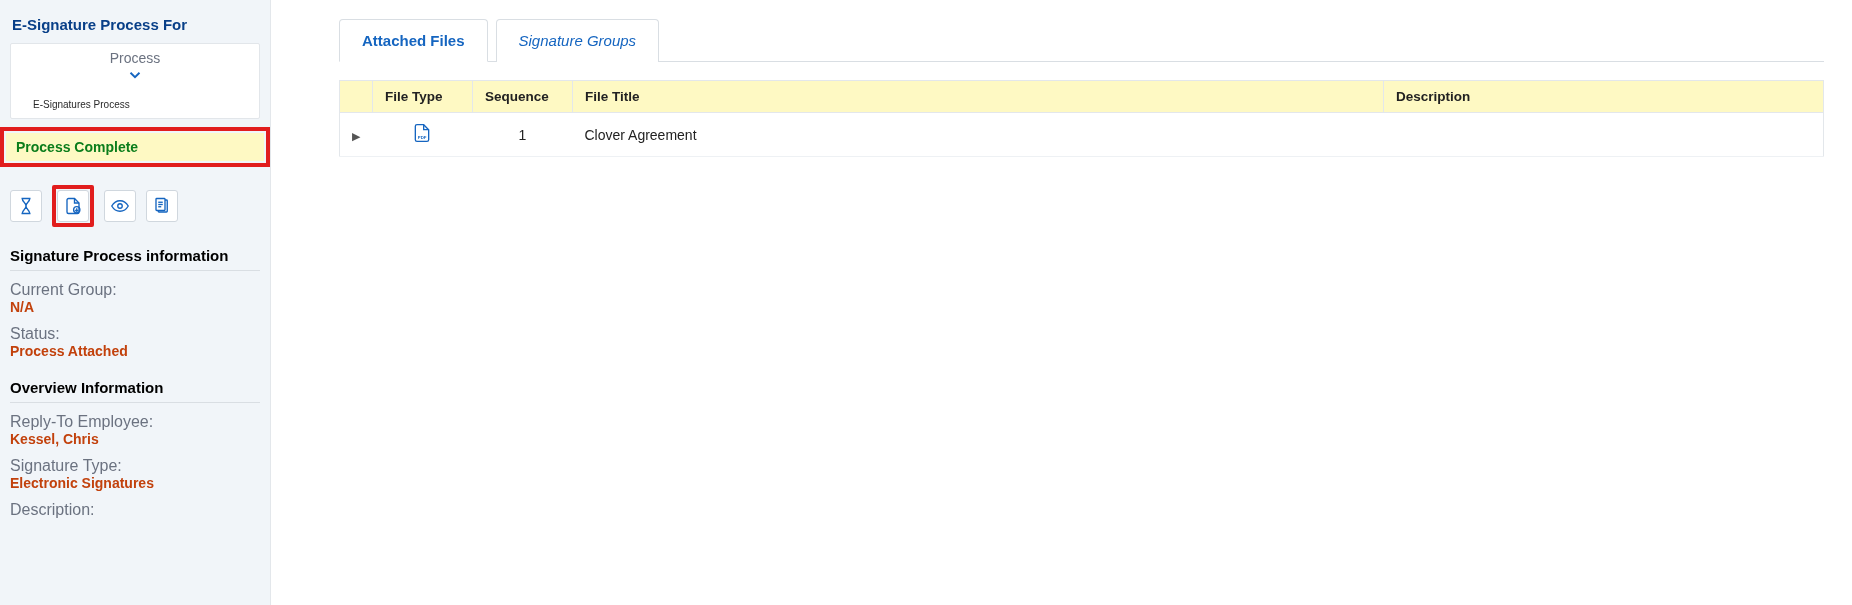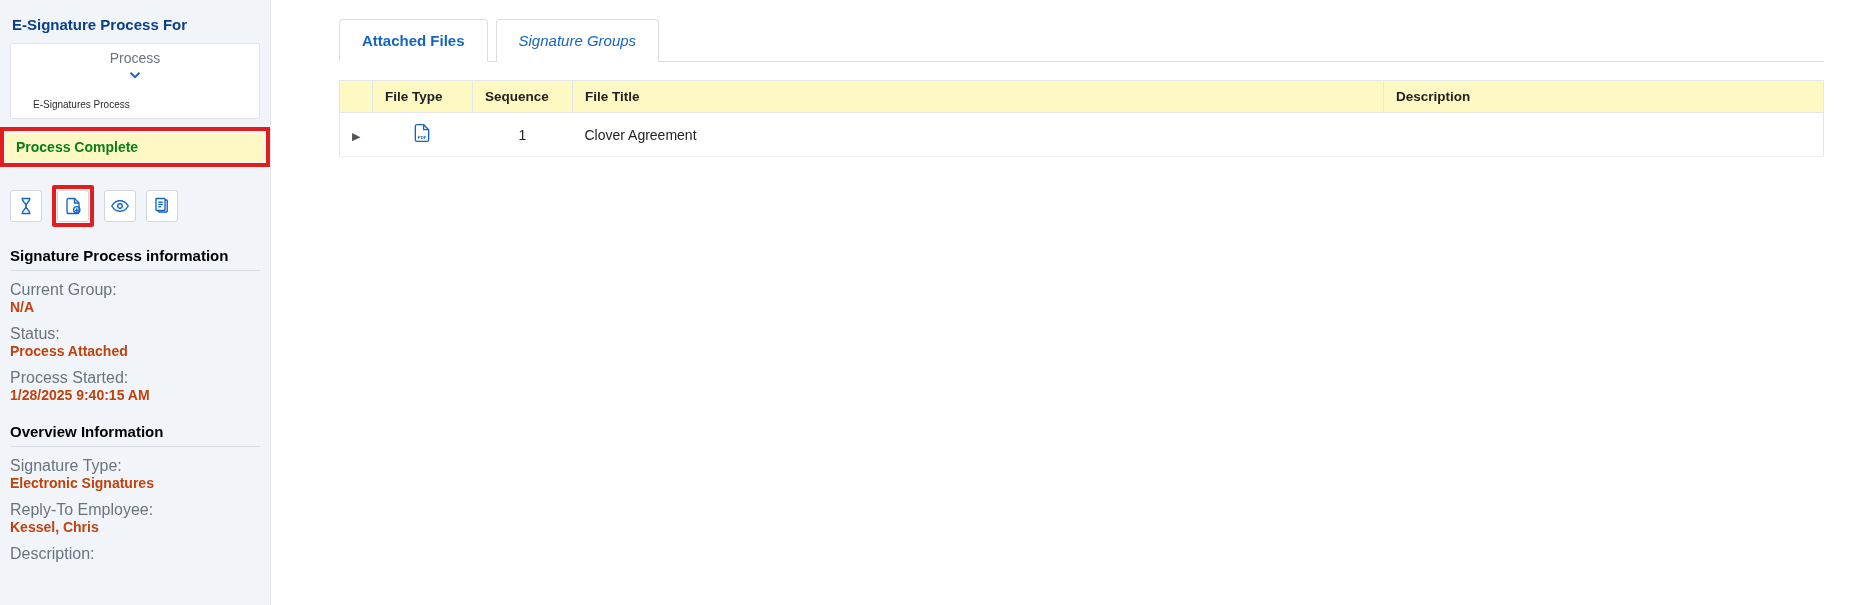--- a/index.html
+++ b/index.html
@@ -247,34 +247,30 @@
     <div class="section-heading">Signature Process information</div>
 
     <div class="field">
       <div class="field-label">Current Group:</div>
       <div class="field-value">N/A</div>
     </div>
     <div class="field">
       <div class="field-label">Status:</div>
       <div class="field-value">Process Attached</div>
     </div>
-    <div class="field">
-      <div class="field-label">Process Started:</div>
-      <div class="field-value">1/28/2025 9:40:15 AM</div>
-    </div>
 
     <div class="section-heading">Overview Information</div>
 
+    <div class="field">
+      <div class="field-label">Reply-To Employee:</div>
+      <div class="field-value">Kessel, Chris</div>
+    </div>
     <div class="field">
       <div class="field-label">Signature Type:</div>
       <div class="field-value">Electronic Signatures</div>
-    </div>
-    <div class="field">
-      <div class="field-label">Reply-To Employee:</div>
-      <div class="field-value">Kessel, Chris</div>
     </div>
     <div class="field">
       <div class="field-label">Description:</div>
     </div>
   </aside>
 
   <main class="main">
     <div class="tabs">
       <div class="tab active">Attached Files</div>
       <div class="tab inactive">Signature Groups</div>

